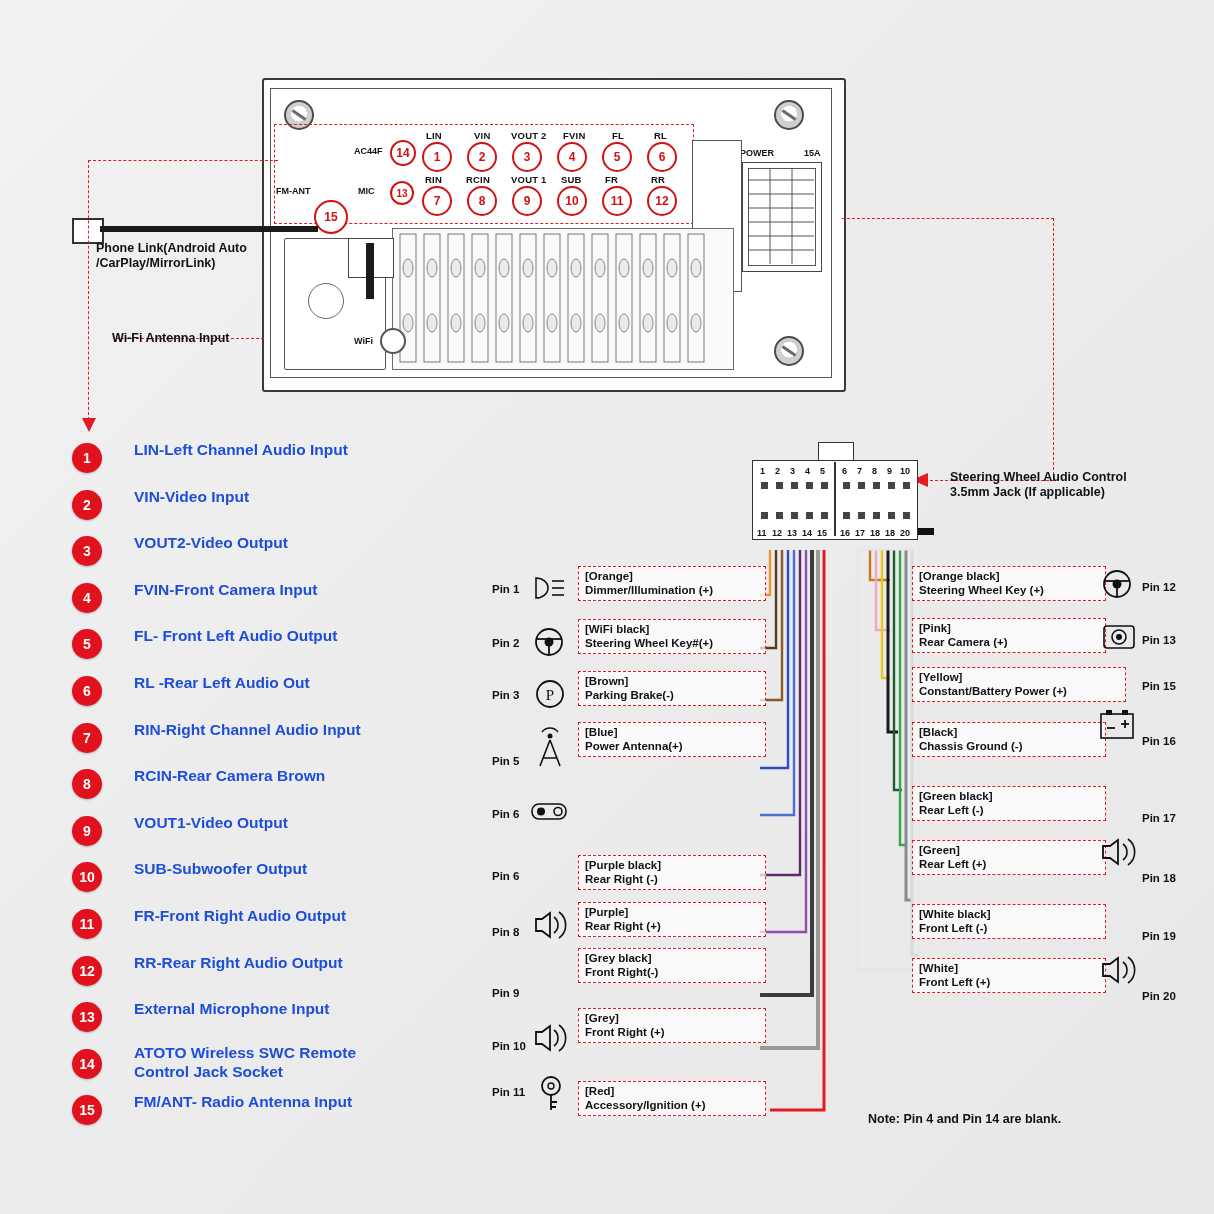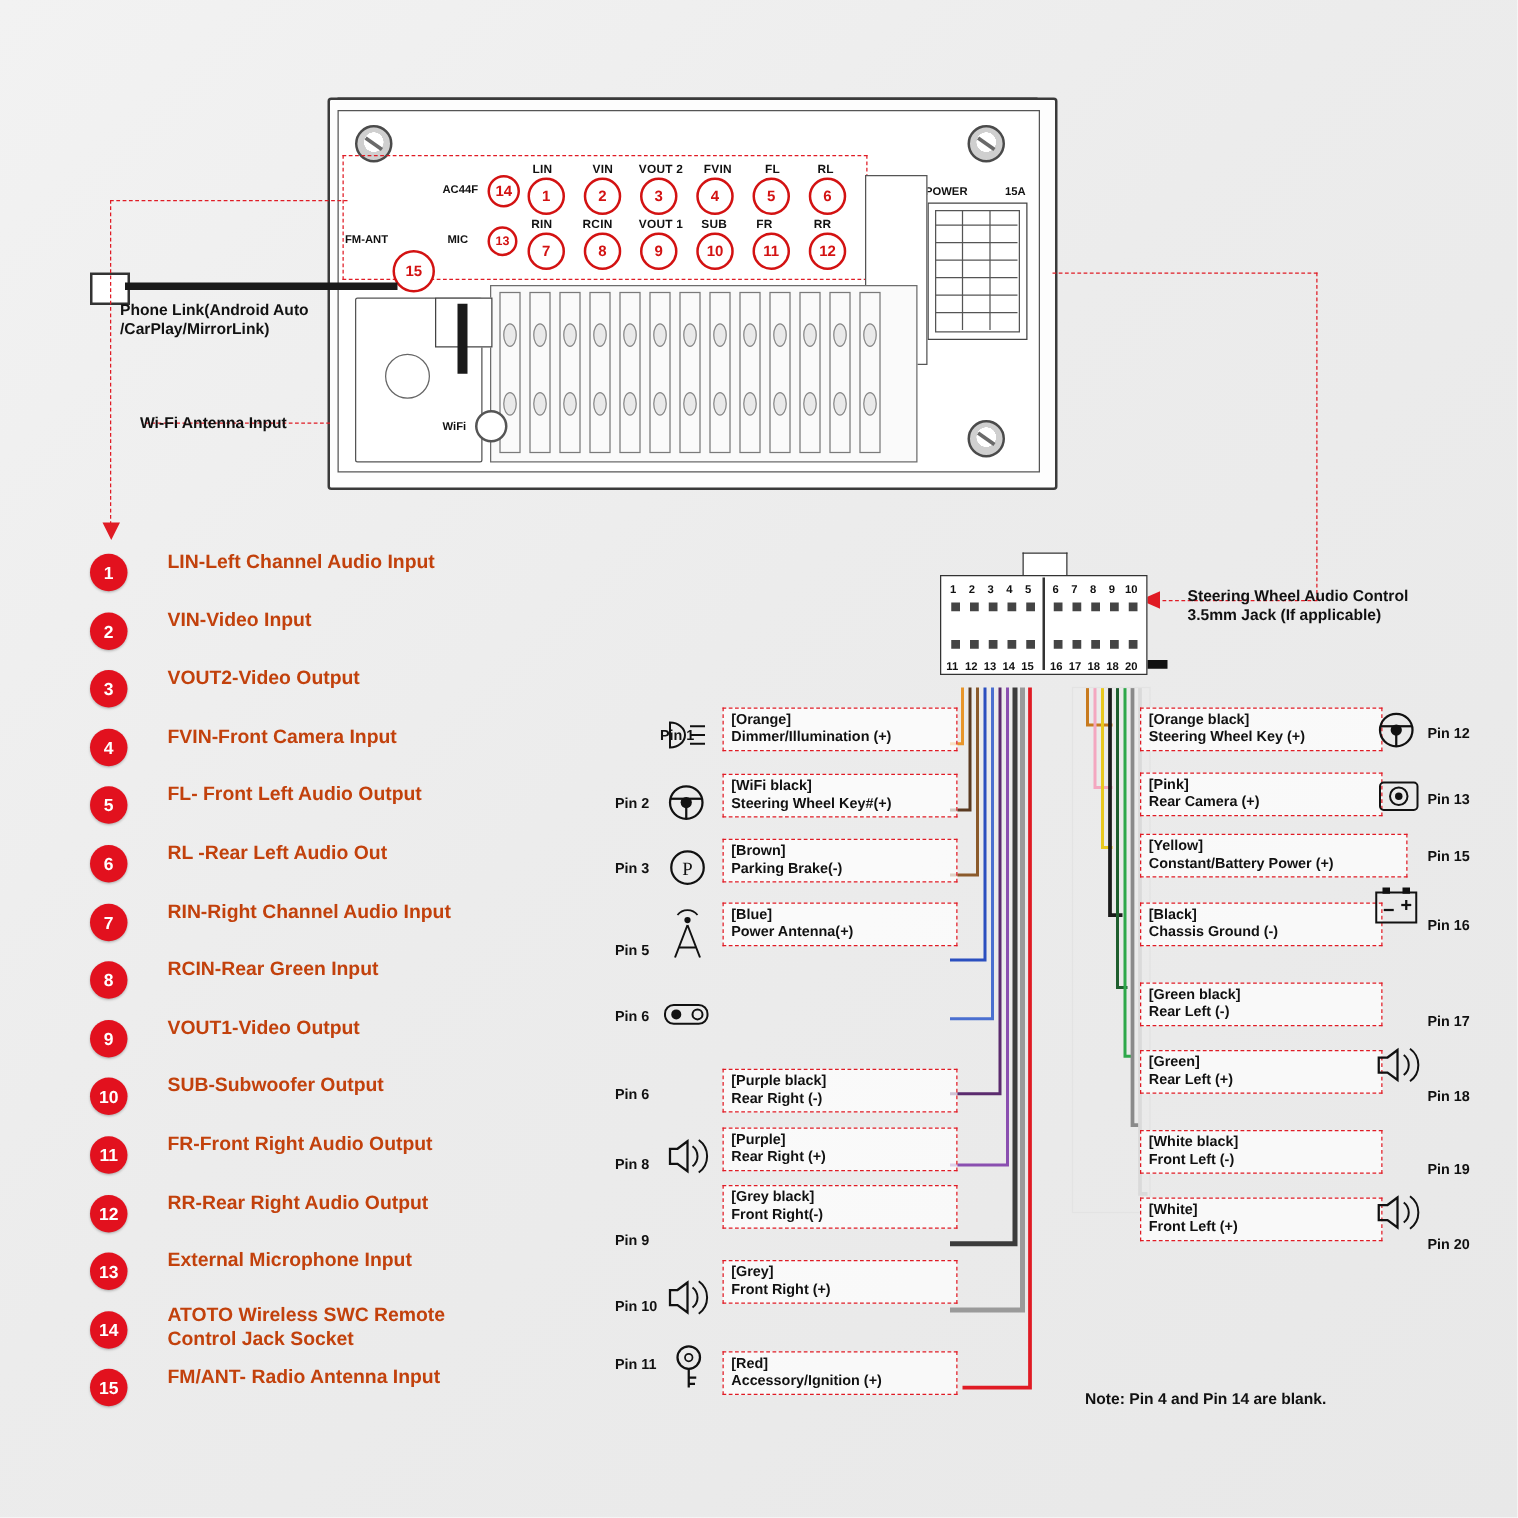--- a/index.html
+++ b/index.html
@@ -58,21 +58,21 @@
   
   #legend{left:72px;top:440px;width:430px;}
   .legend-row{position:relative;height:46.6px;}
   .badge{
     position:absolute;left:0;top:3px;width:30px;height:30px;border-radius:50%;
     background:#e2111e;color:#fff;font-size:14px;font-weight:bold;
     display:flex;align-items:center;justify-content:center;
     box-shadow:0 1px 2px rgba(0,0,0,.25);
   }
   .legend-text{
-    position:absolute;left:62px;top:0px;font-size:15.5px;font-weight:bold;color:#c2410c;
+    position:absolute;left:62px;top:0px;font-size:15.5px;font-weight:bold;color:#1d4ed8;
     line-height:19px;white-space:pre-line;
   }
   .legend-row.two .legend-text{top:-3px;}
 
   
   #connector{left:752px;top:440px;width:180px;height:115px;}
   .conn-body{position:absolute;left:0;top:20px;width:164px;height:78px;border:1.6px solid #333;background:#fff;}
   .conn-notch{position:absolute;left:66px;top:2px;width:34px;height:20px;border:1.6px solid #333;border-bottom:none;background:#fff;}
   .pin-num{position:absolute;font-size:9px;color:#111;font-weight:bold;}
   .pin-hole{position:absolute;width:7px;height:7px;background:#444;}
@@ -271,21 +271,21 @@
   <div class="legend-row">
     <div class="badge">6</div>
     <div class="legend-text">RL -Rear Left Audio Out</div>
   </div>
   <div class="legend-row">
     <div class="badge">7</div>
     <div class="legend-text">RIN-Right Channel Audio Input</div>
   </div>
   <div class="legend-row">
     <div class="badge">8</div>
-    <div class="legend-text">RCIN-Rear Green Input</div>
+    <div class="legend-text">RCIN-Rear Camera Brown</div>
   </div>
   <div class="legend-row">
     <div class="badge">9</div>
     <div class="legend-text">VOUT1-Video Output</div>
   </div>
   <div class="legend-row">
     <div class="badge">10</div>
     <div class="legend-text">SUB-Subwoofer Output</div>
   </div>
   <div class="legend-row">
@@ -382,21 +382,21 @@
       <path d="M412,0 L412,128 L420,128" stroke="#E8C81E"></path>
       <path d="M418,0 L418,182 L428,182" stroke="#1A1A1A" stroke-width="3"></path>
       <path d="M424,0 L424,240 L432,240" stroke="#1E5E2E"></path>
       <path d="M430,0 L430,295 L436,295" stroke="#2EA84A"></path>
       <path d="M436,0 L436,350 L442,350" stroke="#8A8A8A" stroke-width="3"></path>
       <path d="M442,0 L442,405 L448,405" stroke="#DADADA" stroke-width="3"></path>
     </g>
     <rect x="388" y="0" width="62" height="420" fill="none" stroke="#e3e3e3"></rect>
   </svg>
 
-  <div class="pin-label" style="left:22px;top:33px;margin-left:36px;">Pin 1</div>
+  <div class="pin-label" style="left:22px;top:33px;">Pin 1</div>
   <svg class="abs" style="left:60px;top:24px;" width="40" height="28">
     <path d="M6,4 a12,10 0 0 1 0,20 z" fill="none" stroke="#111" stroke-width="1.6"></path>
     <line x1="22" y1="7" x2="34" y2="7" stroke="#111" stroke-width="1.6"></line>
     <line x1="22" y1="14" x2="34" y2="14" stroke="#111" stroke-width="1.6"></line>
     <line x1="22" y1="21" x2="34" y2="21" stroke="#111" stroke-width="1.6"></line>
   </svg>
   <div class="wire-box" style="left:108px;top:16px;width:174px;">
     <div class="wire-color">[Orange]</div>
     <div class="wire-func">Dimmer/Illumination (+)</div>
   </div>

